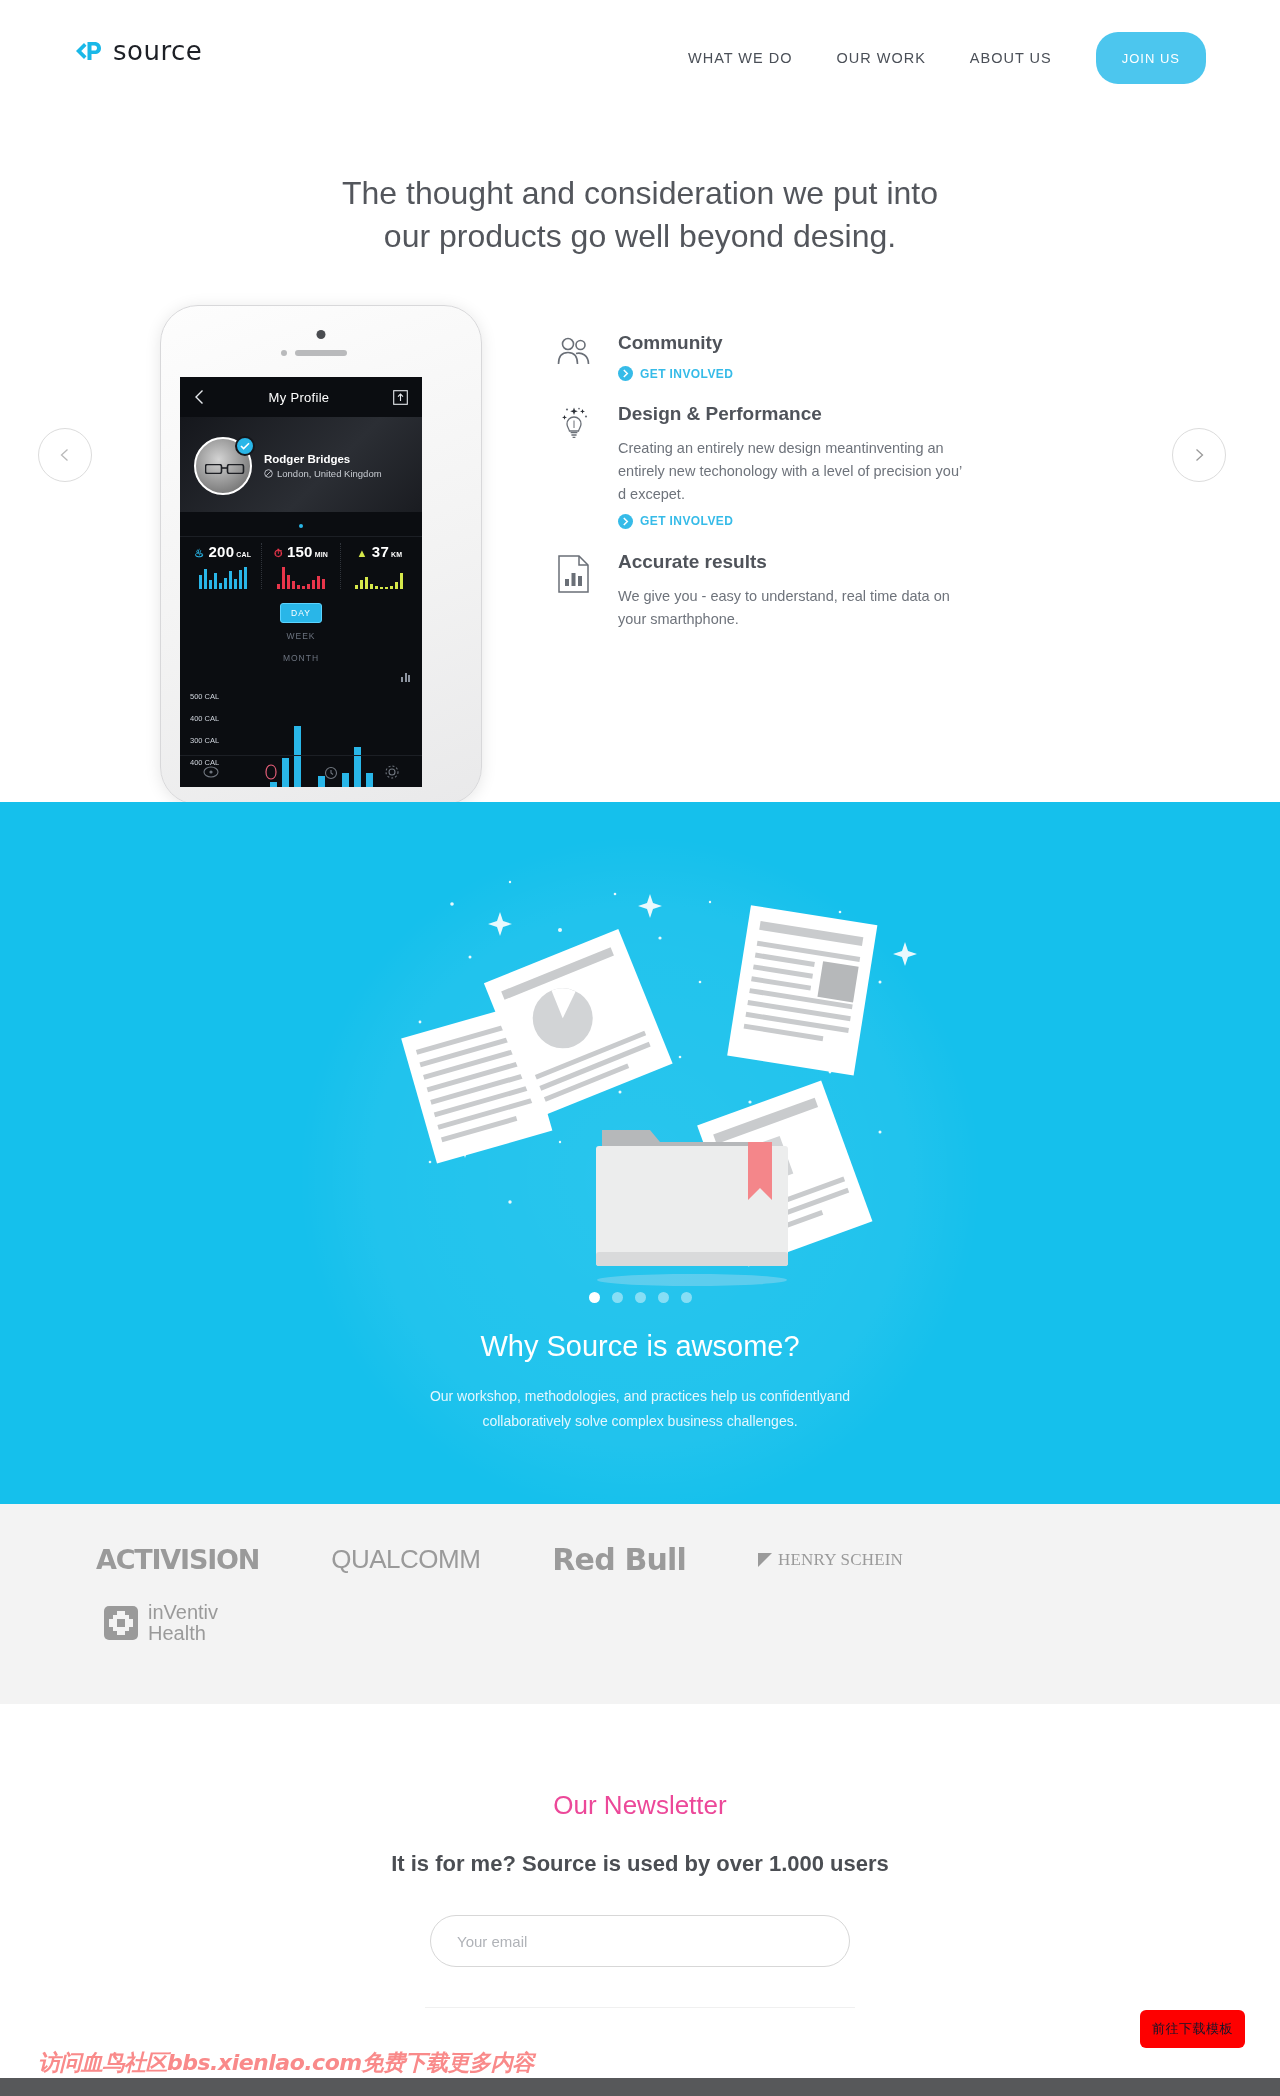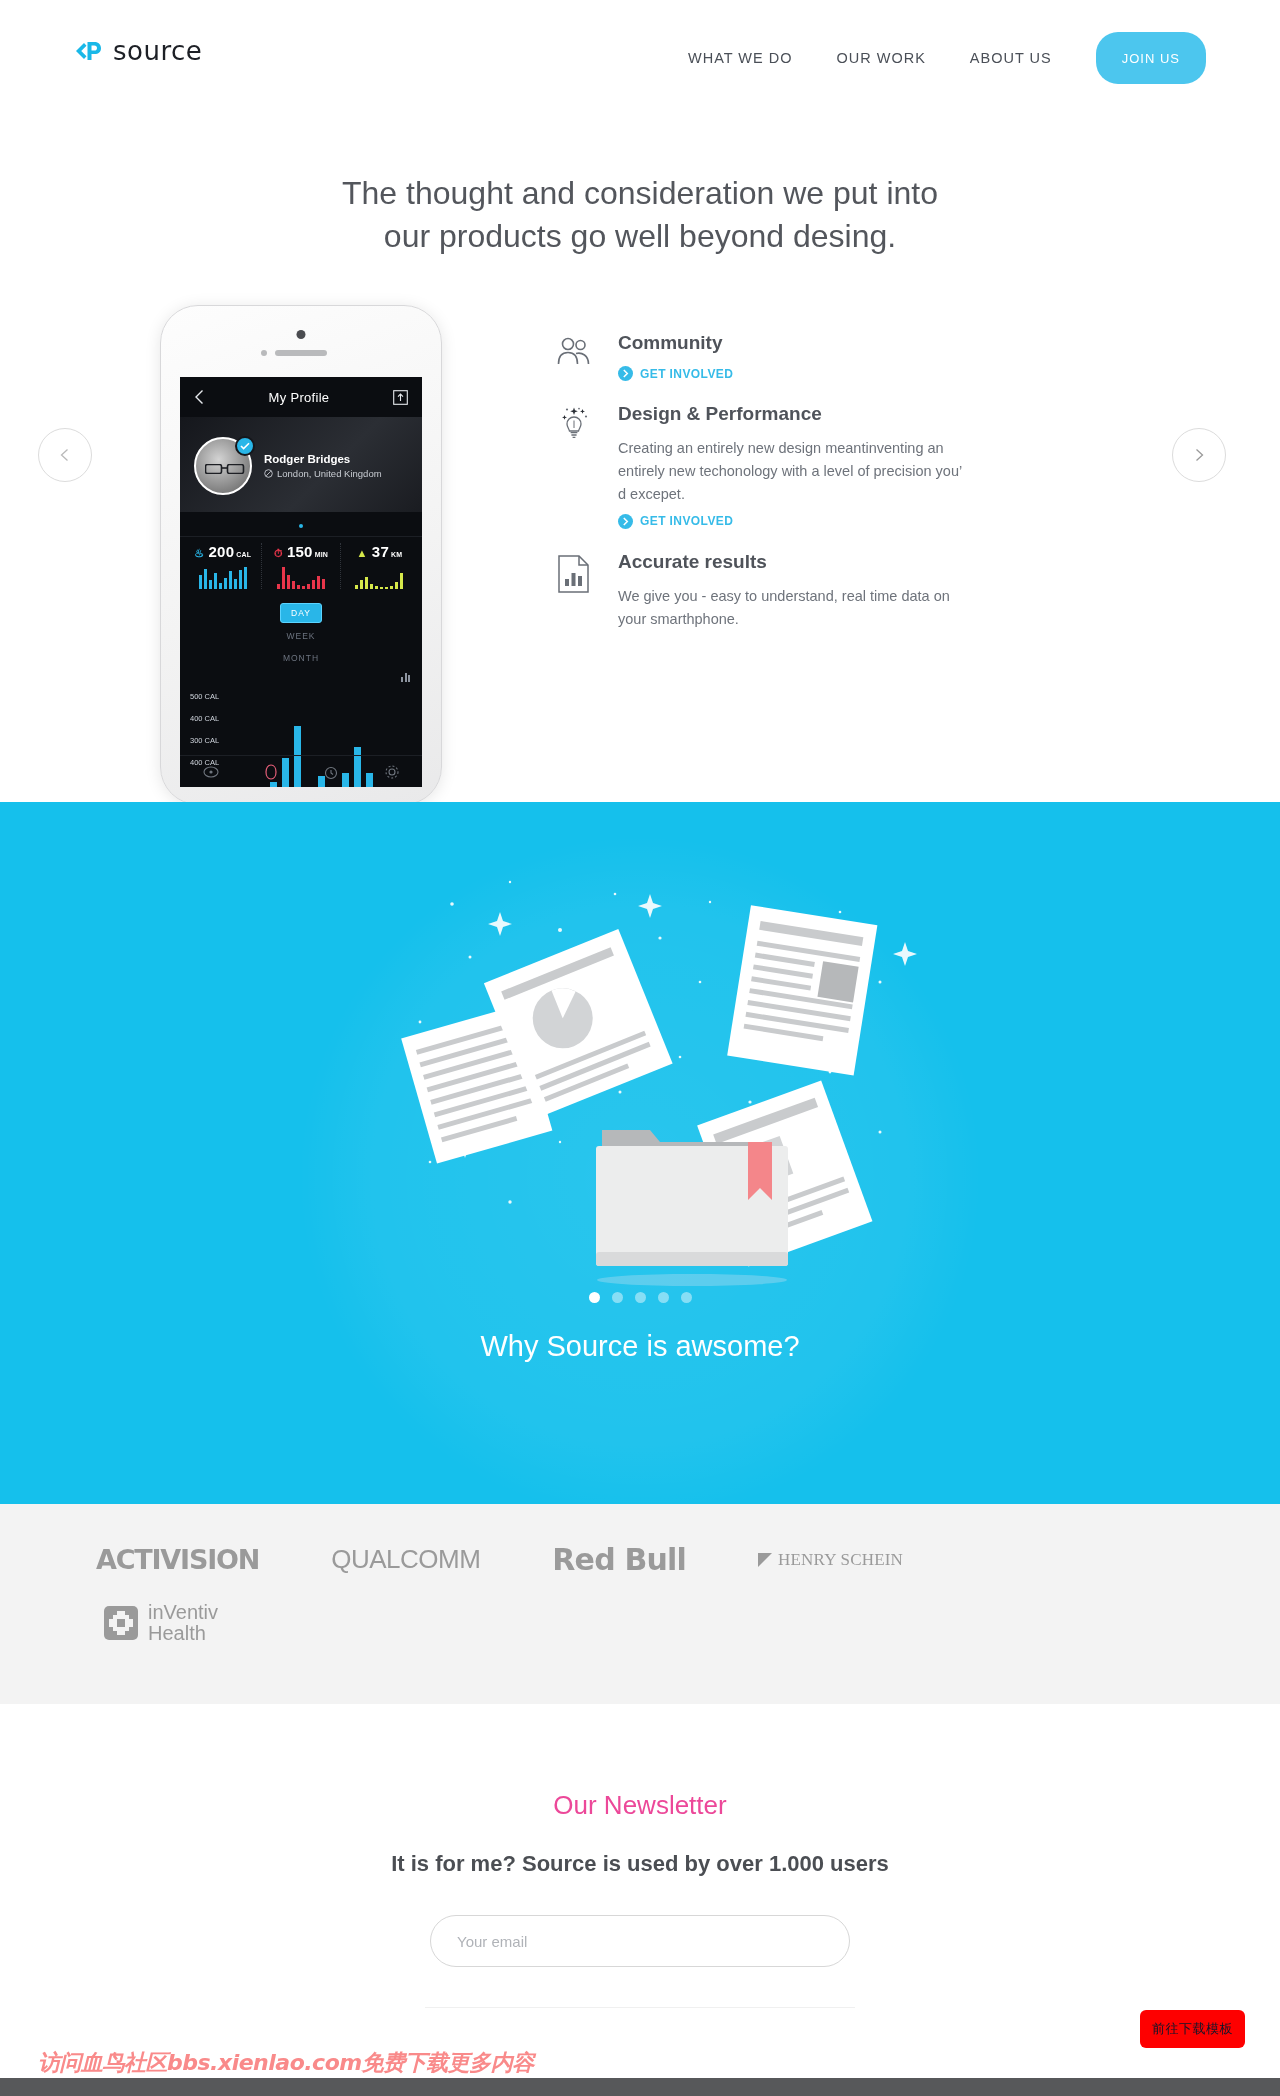--- a/index.html
+++ b/index.html
@@ -58,21 +58,21 @@
     display: flex; align-items: center; justify-content: center;
     cursor: pointer;
   }
   .arrow svg { display:block; }
   .arrow-left { left: 38px; top: 428px; }
   .arrow-right { left: 1172px; top: 428px; }
 
   
   .phone {
     position: absolute; left: 160px; top: 305px;
-    width: 282px; height: 500px;
+    width: 322px; height: 500px;
   }
   .phone-body {
     position: absolute; inset: 0;
     background: linear-gradient(160deg,#fdfdfd 0%, #f3f3f3 55%, #e9e9ea 100%);
     border-radius: 38px;
     border: 1px solid #d8d8da;
     box-shadow: 0 2px 16px rgba(0,0,0,.10);
   }
   .phone-speaker {
     position:absolute; left: 50%; top: 45px; transform: translateX(-50%);
@@ -585,20 +585,24 @@
       <g>
         <path d="M242 288 L290 288 L300 300 L398 300 L398 320 L242 320 Z" fill="#b6b8ba"></path>
         <rect x="236" y="304" width="192" height="120" rx="3" fill="#eceded"></rect>
         <rect x="236" y="410" width="192" height="14" rx="3" fill="#d9dadb"></rect>
         <path d="M388 300 L412 300 L412 358 L400 346 L388 358 Z" fill="#f4868a"></path>
         <ellipse cx="332" cy="438" rx="95" ry="6" fill="#8ad6ee" opacity=".55"></ellipse>
       </g>
     </svg>
 
     <div class="blue-title">Why Source is awsome?</div>
+    <div class="blue-sub">
+      <div>Our workshop, methodologies, and practices help us confidentlyand</div>
+      <div>collaboratively solve complex business challenges.</div>
+    </div>
   </div>
 
   <div class="dots">
     <i class="on"></i>
     <i class=""></i>
     <i class=""></i>
     <i class=""></i>
     <i class=""></i>
   </div>
 

